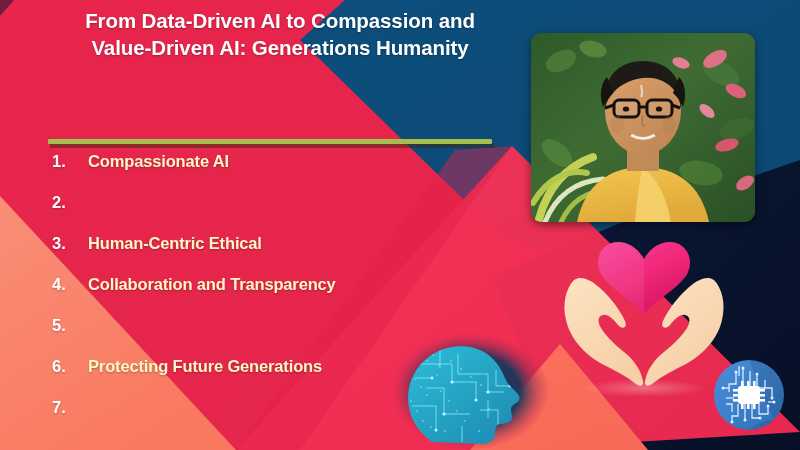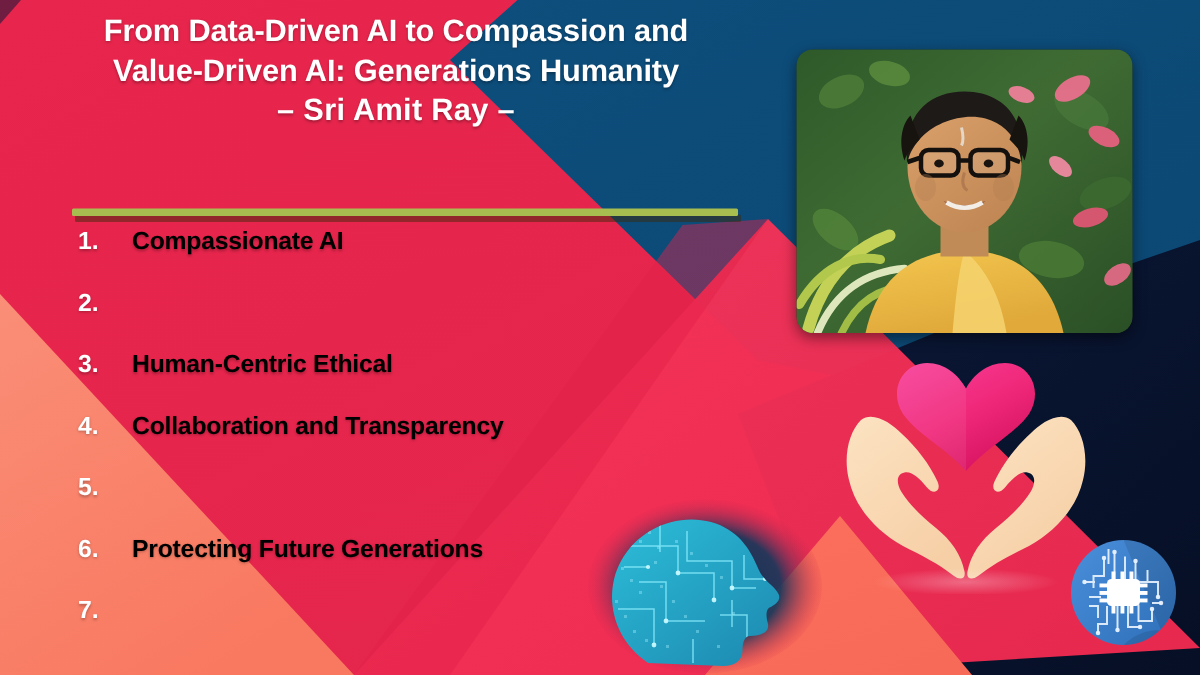--- a/index.html
+++ b/index.html
@@ -12,21 +12,21 @@
     background:#E8254C;
     font-family:"Liberation Sans","DejaVu Sans",sans-serif;
   }
 
   
   .bg-svg{position:absolute;inset:0;}
 
   
   .title-block{
     position:absolute;
-    left:18px; top:8px; width:492px;
+    left:34px; top:8px; width:492px;
     text-align:center;
     z-index:20;
   }
   .title-line{
     color:#ffffff;
     font-size:20.5px;
     font-weight:bold;
     line-height:26.5px;
     letter-spacing:-0.1px;
     text-shadow:0 1px 2px rgba(0,0,0,.30);
@@ -61,21 +61,21 @@
   }
   .li-num{
     width:36px;
     flex:0 0 36px;
     color:#ffffff;
     font-size:16.5px;
     font-weight:bold;
     text-shadow:0 1px 2px rgba(0,0,0,.28);
   }
   .li-text{
-    color:#000000;
+    color:#fef9c3;
     font-size:16.5px;
     font-weight:bold;
     letter-spacing:-0.15px;
     white-space:nowrap;
     text-shadow:0 1px 2px rgba(0,0,0,.28);
   }
 
   
   .portrait{
     position:absolute;
@@ -430,21 +430,20 @@
         <rect x="47" y="31" width="6" height="2.6"></rect>
         <rect x="47" y="36" width="6" height="2.6"></rect>
         <rect x="47" y="41" width="6" height="2.6"></rect>
       </g>
     </svg>
   </div>
 
   <div class="title-block">
     <div class="title-line">From Data-Driven AI to Compassion and</div>
     <div class="title-line">Value-Driven AI: Generations Humanity</div>
-    <div class="title-line author">– Sri Amit Ray –</div>
   </div>
 
   <div class="divider-wrap">
     <div class="divider-shadow"></div>
     <div class="divider"></div>
   </div>
 
   <div class="list">
     <div class="list-item">
       <span class="li-num">1.</span>

